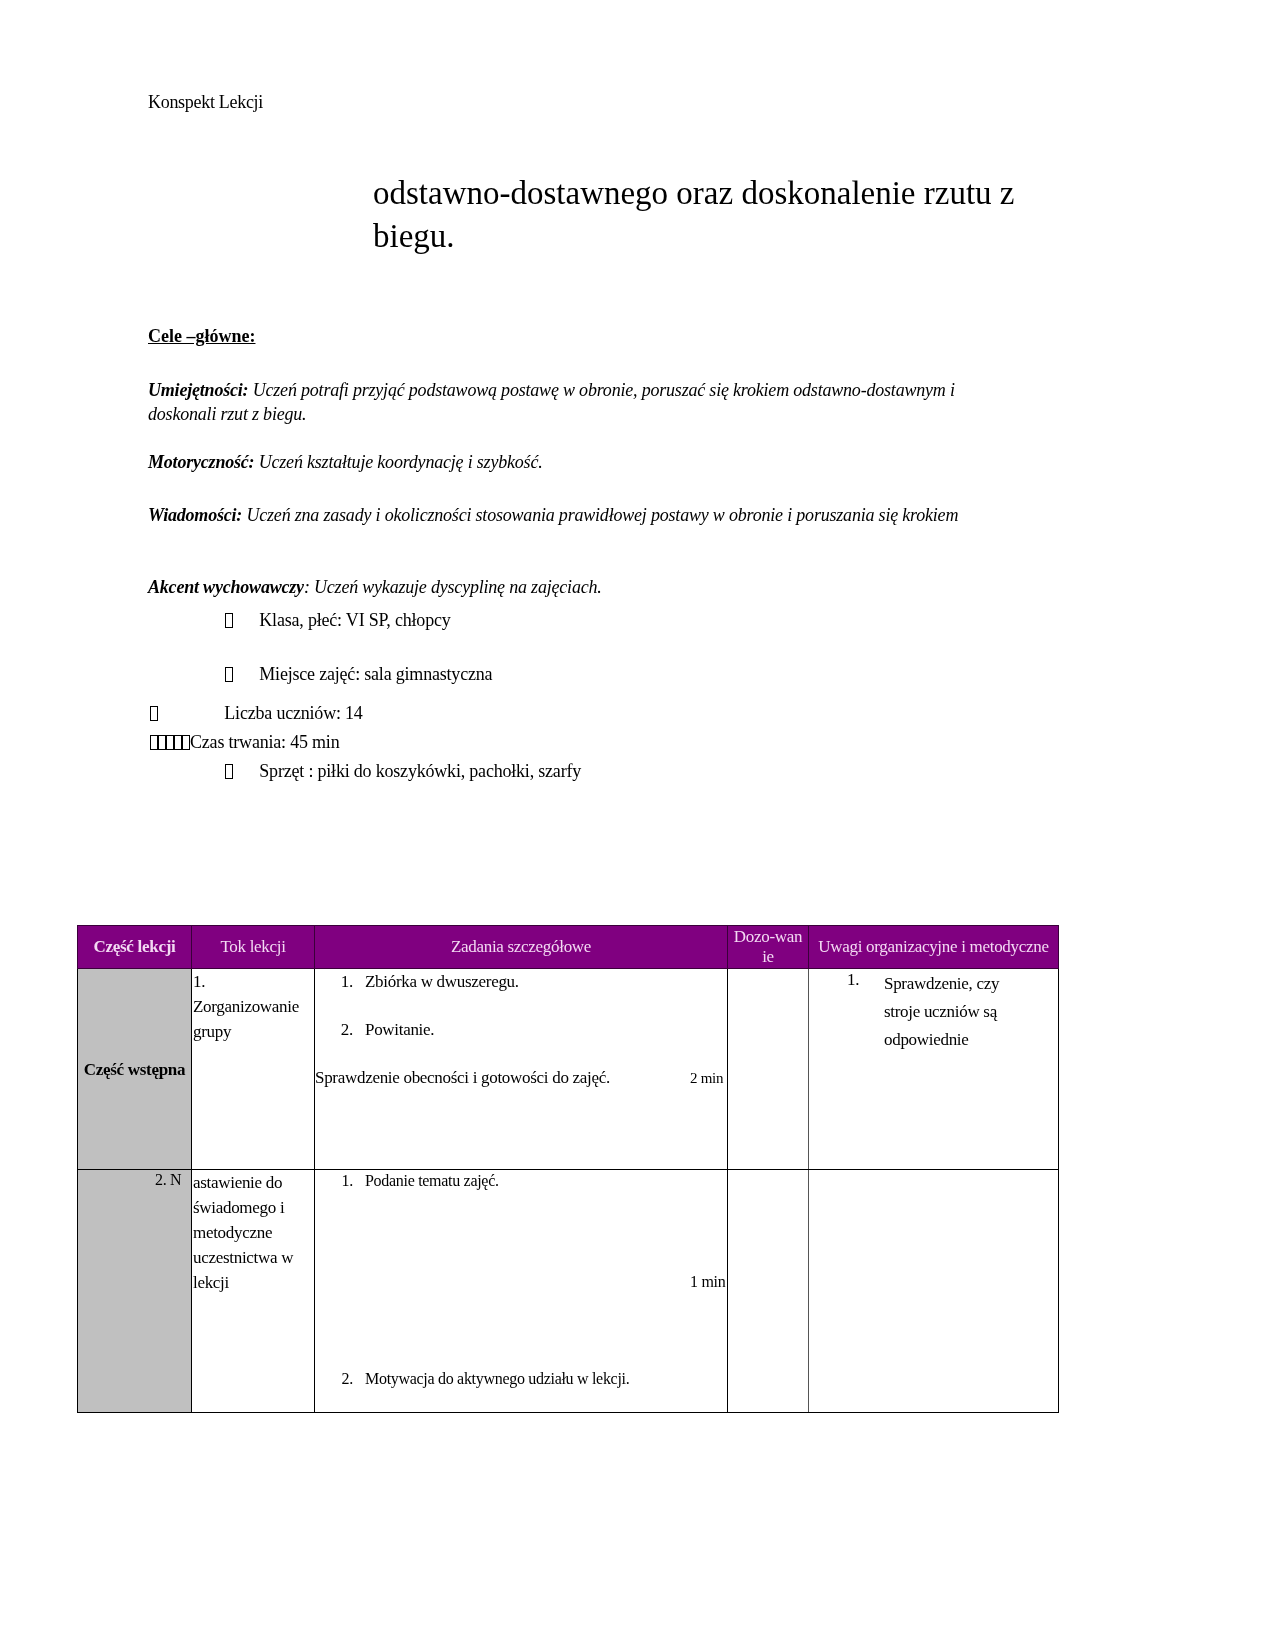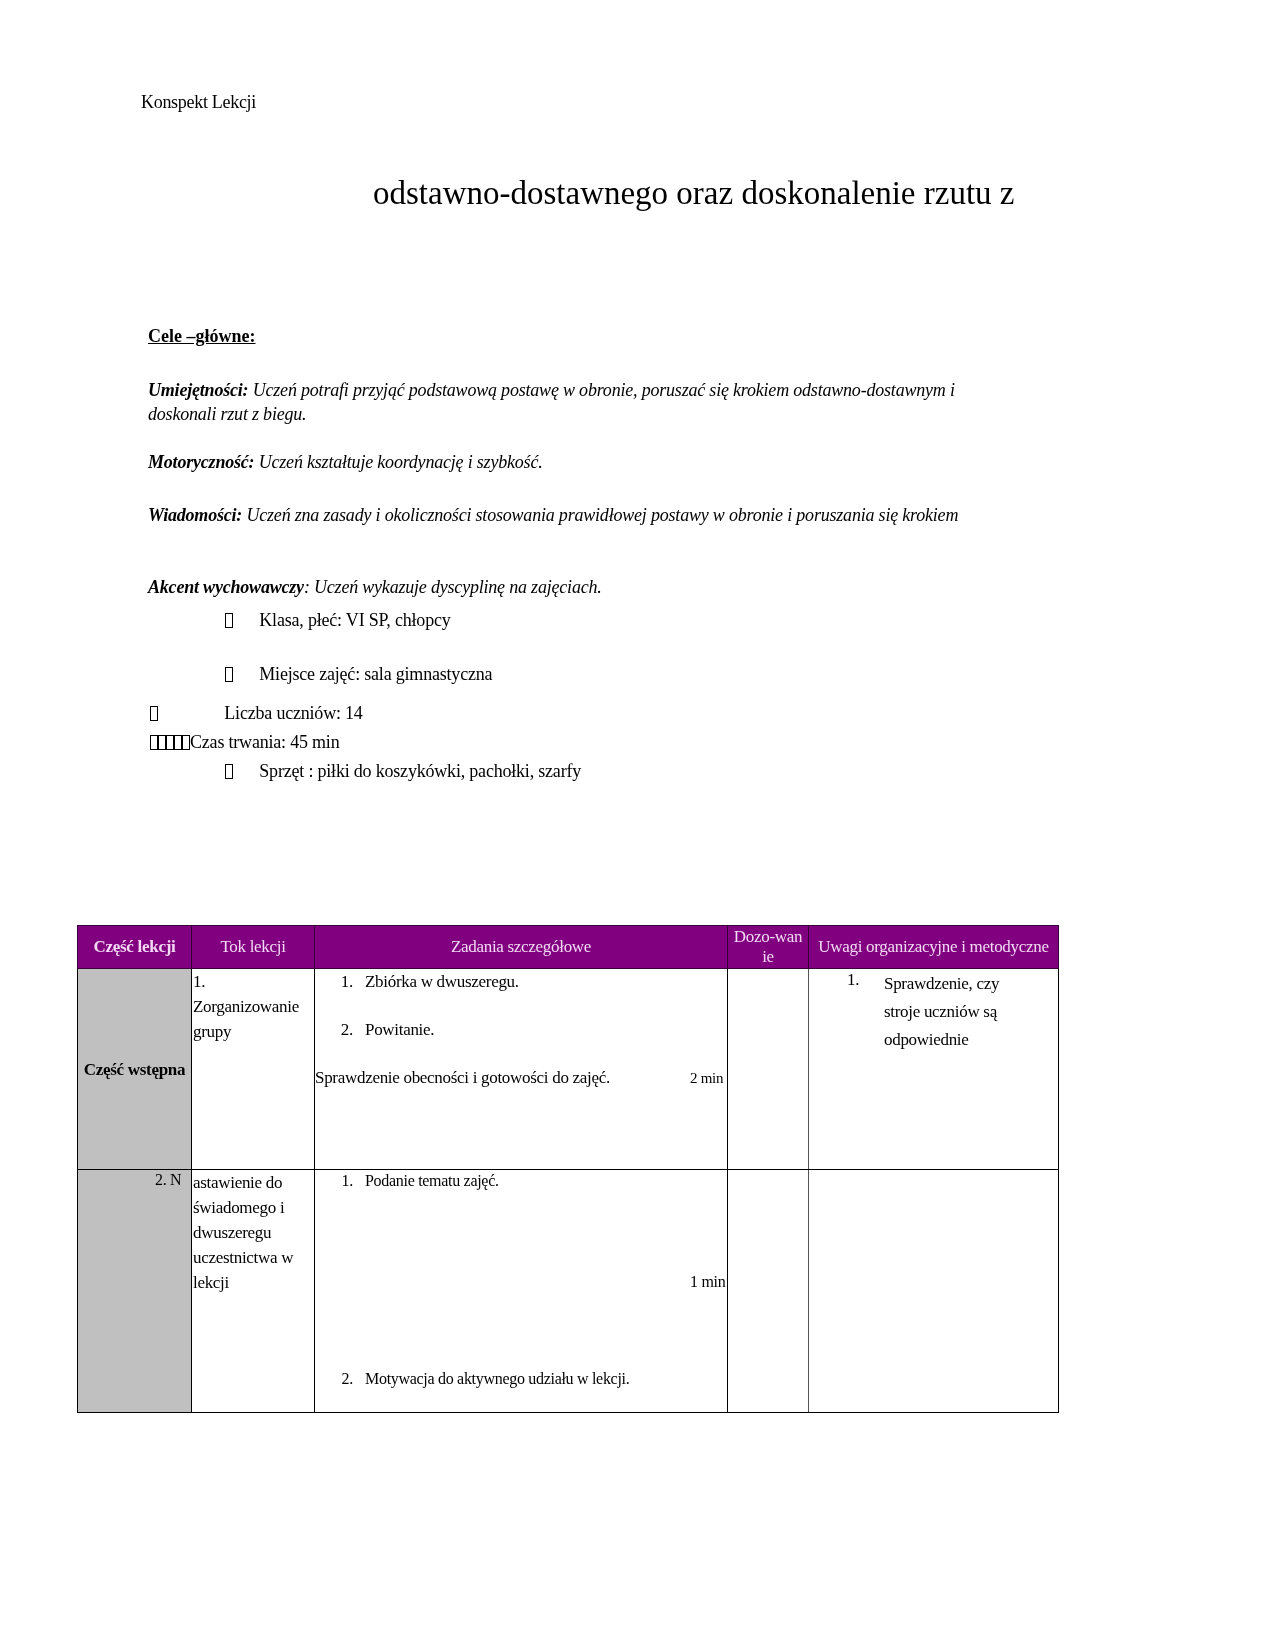--- a/index.html
+++ b/index.html
@@ -1,19 +1,19 @@
 <!DOCTYPE html>
 <html><head>
 <meta charset="utf-8">
 <style>
   html, body { margin: 0; padding: 0; background: #ffffff; }
   body { width: 1275px; height: 1650px; position: relative; overflow: hidden;
          font-family: "Liberation Serif", "DejaVu Serif", serif; color: #000; }
   .abs { position: absolute; white-space: nowrap; }
-  .doc-header { left: 141px; top: 92px; font-size: 18px; letter-spacing: -0.3px; }
+  .doc-header { left: 148px; top: 92px; font-size: 18px; letter-spacing: -0.3px; }
   .title { left: 148px; top: 172px; font-size: 33px; line-height: 43px; white-space: normal; width: 980px; }
   .title .label { font-weight: bold; }
   .title .line { display: block; }
   .title .cont { padding-left: 225px; }
   .goals-heading { left: 148px; top: 326px; font-size: 18px; font-weight: bold; text-decoration: underline; }
   .para { left: 148px; font-size: 18px; line-height: 24px; white-space: normal; width: 980px; letter-spacing: -0.2px; font-style: italic; }
   .para b { font-weight: bold; }
   .para .indent { display: block; padding-left: 150px; }
   .bullet-line { font-size: 18px; letter-spacing: -0.2px; }
   .glyph { display: inline-block; width: 8px; height: 15px; border: 1px solid #000; box-sizing: border-box; vertical-align: -2px; }
@@ -27,20 +27,21 @@
   .list-num { display: inline-block; width: 38px; text-align: right; padding-right: 12px; }
   .note-line { display: block; line-height: 28px; }
 </style>
 </head>
 <body>
 
 <div class="abs doc-header">Konspekt Lekcji</div>
 
 <div class="abs title">
   <span class="line cont">odstawno-dostawnego oraz doskonalenie rzutu z</span>
+  <span class="line cont">biegu.</span>
 </div>
 
 <div class="abs goals-heading">Cele –główne:</div>
 
 <div class="abs para" style="top:378px;">
   <b>Umiejętności:</b> <span>Uczeń potrafi przyjąć podstawową postawę w obronie, poruszać się krokiem odstawno-dostawnym  i</span><br>
   <span>doskonali rzut z biegu.</span>
 </div>
 
 <div class="abs para" style="top:450px;">
@@ -118,21 +119,21 @@
     </tr>
     <tr style="height:242px;">
       <td class="gray">
         <div style="position:relative;">
           <span class="abs" style="left:77px; top:1px; font-size:16px;">2. N</span>
         </div>
       </td>
       <td style="line-height:25px; padding-left:1px;">
         <span class="note-line" style="line-height:25px;">astawienie do</span>
         <span class="note-line" style="line-height:25px;">świadomego i</span>
-        <span class="note-line" style="line-height:25px;">dwuszeregu</span>
+        <span class="note-line" style="line-height:25px;">metodyczne</span>
         <span class="note-line" style="line-height:25px;">uczestnictwa w</span>
         <span class="note-line" style="line-height:25px;">lekcji</span>
       </td>
       <td>
         <div class="cell-inner" style="height:242px;">
           <div class="abs" style="top:2px; left:0; font-size:16px;"><span class="list-num">1.</span><span>Podanie tematu zajęć.</span></div>
           <div class="abs" style="top:103px; left:375px; font-size:16px;">1 min</div>
           <div class="abs" style="top:200px; left:0; font-size:16px;"><span class="list-num">2.</span><span>Motywacja do aktywnego udziału w lekcji.</span></div>
         </div>
       </td>

